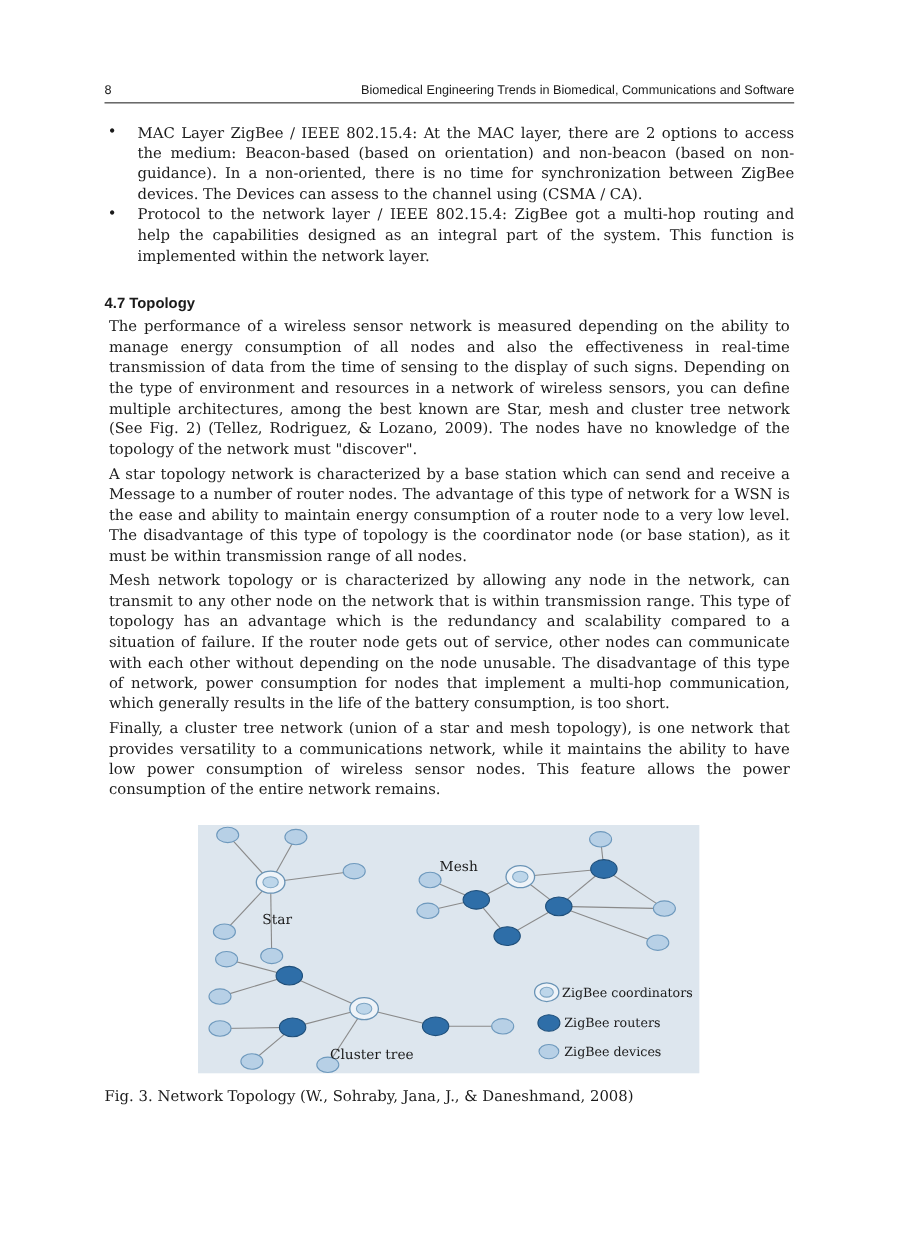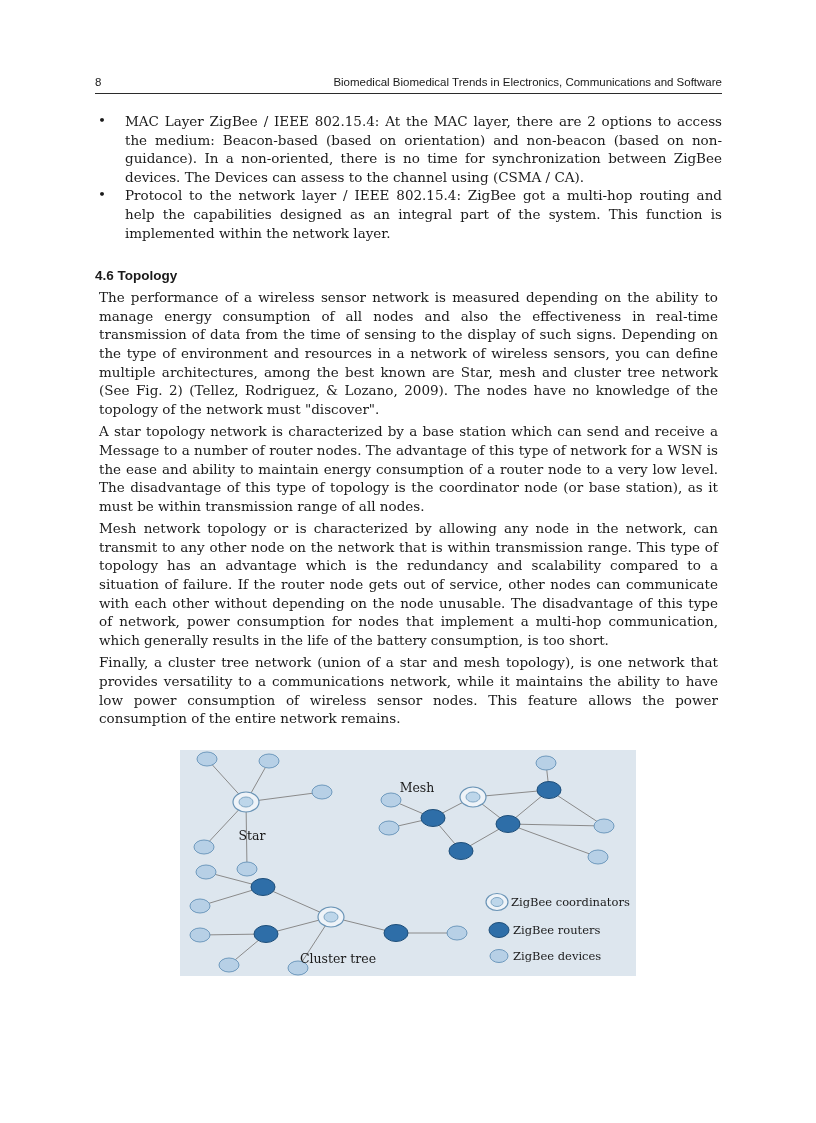--- a/index.html
+++ b/index.html
@@ -64,36 +64,36 @@
     line-height: 18.6px;
   }
 </style>
 </head>
 <body>
 
 <div class="page">
 
   <header class="page-header">
     <span class="page-number">8</span>
-    <span class="running-title">Biomedical Biomedical Trends in Electronics, Communications and Software</span>
+    <span class="running-title">Biomedical Engineering Trends in Biomedical, Communications and Software</span>
   </header>
   <div class="header-rule"></div>
 
   <ul class="bullet-list">
     <li class="bullet-item">
       <span class="bullet-marker">•</span>
       <span class="bullet-text">MAC Layer ZigBee / IEEE 802.15.4: At the MAC layer, there are 2 options to access the medium: Beacon-based (based on orientation) and non-beacon (based on non-guidance). In a non-oriented, there is no time for synchronization between ZigBee devices. The Devices can assess to the channel using (CSMA / CA).</span>
     </li>
     <li class="bullet-item">
       <span class="bullet-marker">•</span>
       <span class="bullet-text">Protocol to the network layer / IEEE 802.15.4: ZigBee got a multi-hop routing and help the capabilities designed as an integral part of the system. This function is implemented within the network layer.</span>
     </li>
   </ul>
 
-  <h2 class="section-heading">4.6 Topology</h2>
+  <h2 class="section-heading">4.7 Topology</h2>
 
   <p class="body-para">The performance of a wireless sensor network is measured depending on the ability to manage energy consumption of all nodes and also the effectiveness in real-time transmission of data from the time of sensing to the display of such signs. Depending on the type of environment and resources in a network of wireless sensors, you can define multiple architectures, among the best known are Star, mesh and cluster tree network (See Fig. 2) (Tellez, Rodriguez, &amp; Lozano, 2009). The nodes have no knowledge of the topology of the network must "discover".</p>
   <p class="body-para">A star topology network is characterized by a base station which can send and receive a Message to a number of router nodes. The advantage of this type of network for a WSN is the ease and ability to maintain energy consumption of a router node to a very low level. The disadvantage of this type of topology is the coordinator node (or base station), as it must be within transmission range of all nodes.</p>
   <p class="body-para">Mesh network topology or is characterized by allowing any node in the network, can transmit to any other node on the network that is within transmission range. This type of topology has an advantage which is the redundancy and scalability compared to a situation of failure. If the router node gets out of service, other nodes can communicate with each other without depending on the node unusable. The disadvantage of this type of network, power consumption for nodes that implement a multi-hop communication, which generally results in the life of the battery consumption, is too short.</p>
   <p class="body-para">Finally, a cluster tree network (union of a star and mesh topology), is one network that provides versatility to a communications network, while it maintains the ability to have low power consumption of wireless sensor nodes. This feature allows the power consumption of the entire network remains.</p>
 
   <figure class="topology-figure">
     <div class="figure-panel">
       <svg width="456" height="226" viewBox="0 0 456 226" xmlns="http://www.w3.org/2000/svg">
         <rect x="0" y="0" width="456" height="226" fill="#dde6ee"></rect>
@@ -185,15 +185,16 @@
           <text class="legend-label" x="331" y="156">ZigBee coordinators</text>
 
           <ellipse class="node-router" cx="319" cy="180" rx="10" ry="7.5" fill="#2e6ea8"></ellipse>
           <text class="legend-label" x="333" y="184">ZigBee routers</text>
 
           <ellipse class="node-device" cx="319" cy="206" rx="9" ry="6.5" fill="#b7d0e6"></ellipse>
           <text class="legend-label" x="333" y="210">ZigBee devices</text>
         </g>
       </svg>
     </div>
+    <figcaption class="figure-caption">Fig. 3. Network Topology (W., Sohraby, Jana, J., &amp; Daneshmand, 2008)</figcaption>
   </figure>
 
 </div>
 
 </body></html>

